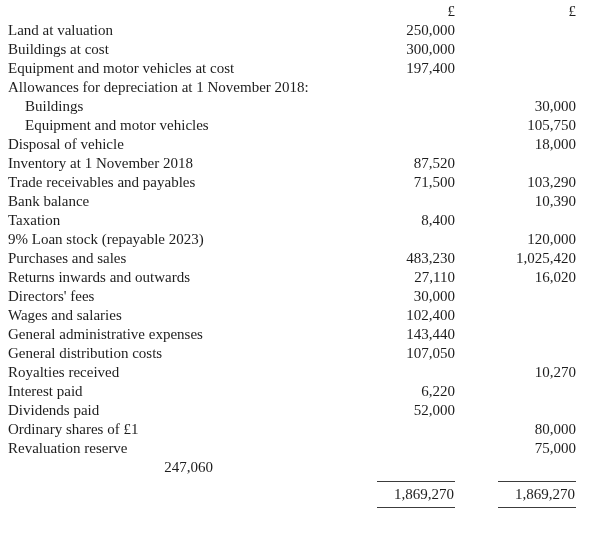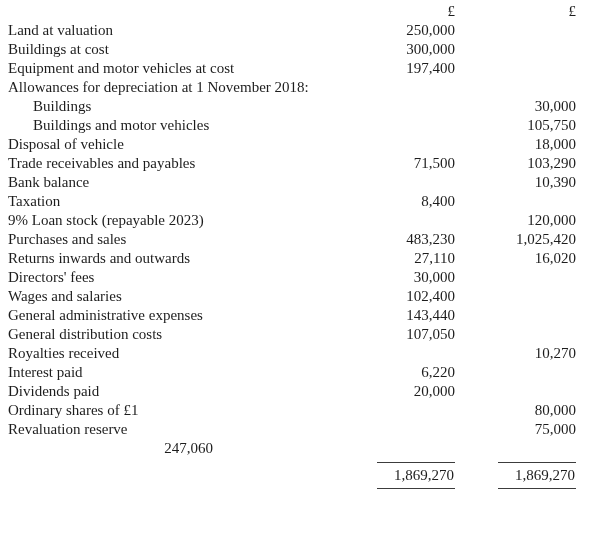--- a/index.html
+++ b/index.html
@@ -24,21 +24,21 @@
     line-height: 19px;
     align-items: baseline;
   }
   .label {
     flex: 1 1 auto;
     padding-left: 8px;
     white-space: nowrap;
     overflow: hidden;
   }
   .label.indent {
-    padding-left: 33px;
+    padding-left: 25px;
   }
   .amount {
     flex: 0 0 auto;
     text-align: right;
     white-space: nowrap;
   }
   .amount.col1 {
     width: 92px;
   }
   .amount.col2 {
@@ -91,28 +91,33 @@
         <div class="label">Allowances for depreciation at 1 November 2018:</div>
         <div class="amount col1"></div>
         <div class="amount col2"></div>
       </div>
       <div class="row">
         <div class="label indent">Buildings</div>
         <div class="amount col1"></div>
         <div class="amount col2">30,000</div>
       </div>
       <div class="row">
-        <div class="label indent">Buildings and motor vehicles</div>
+        <div class="label indent">Equipment and motor vehicles</div>
         <div class="amount col1"></div>
         <div class="amount col2">105,750</div>
       </div>
       <div class="row">
         <div class="label">Disposal of vehicle</div>
         <div class="amount col1"></div>
         <div class="amount col2">18,000</div>
+      </div>
+      <div class="row">
+        <div class="label">Inventory at 1 November 2018</div>
+        <div class="amount col1">87,520</div>
+        <div class="amount col2"></div>
       </div>
       <div class="row">
         <div class="label">Trade receivables and payables</div>
         <div class="amount col1">71,500</div>
         <div class="amount col2">103,290</div>
       </div>
       <div class="row">
         <div class="label">Bank balance</div>
         <div class="amount col1"></div>
         <div class="amount col2">10,390</div>
@@ -162,21 +167,21 @@
         <div class="amount col1"></div>
         <div class="amount col2">10,270</div>
       </div>
       <div class="row">
         <div class="label">Interest paid</div>
         <div class="amount col1">6,220</div>
         <div class="amount col2"></div>
       </div>
       <div class="row">
         <div class="label">Dividends paid</div>
-        <div class="amount col1">20,000</div>
+        <div class="amount col1">52,000</div>
         <div class="amount col2"></div>
       </div>
       <div class="row">
         <div class="label">Ordinary shares of £1</div>
         <div class="amount col1"></div>
         <div class="amount col2">80,000</div>
       </div>
       <div class="row">
         <div class="label">Revaluation reserve</div>
         <div class="amount col1"></div>

